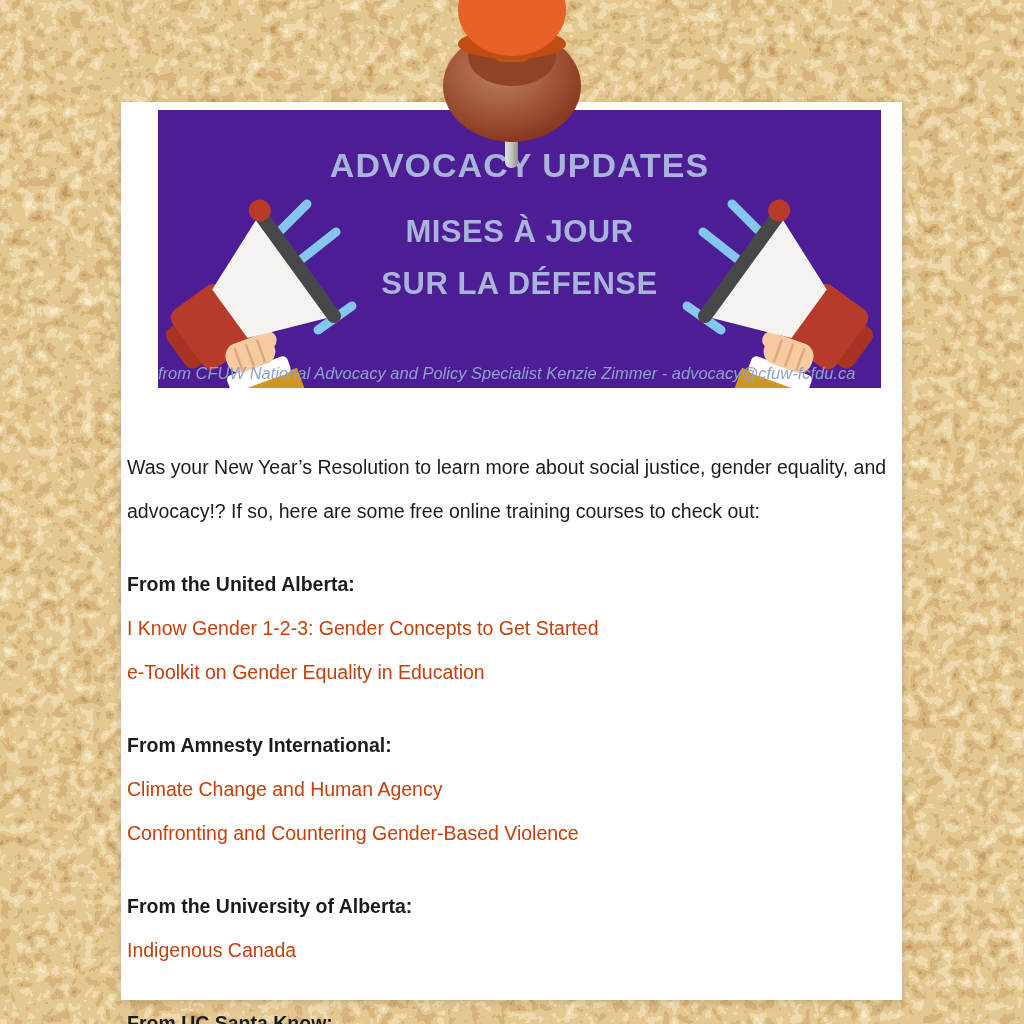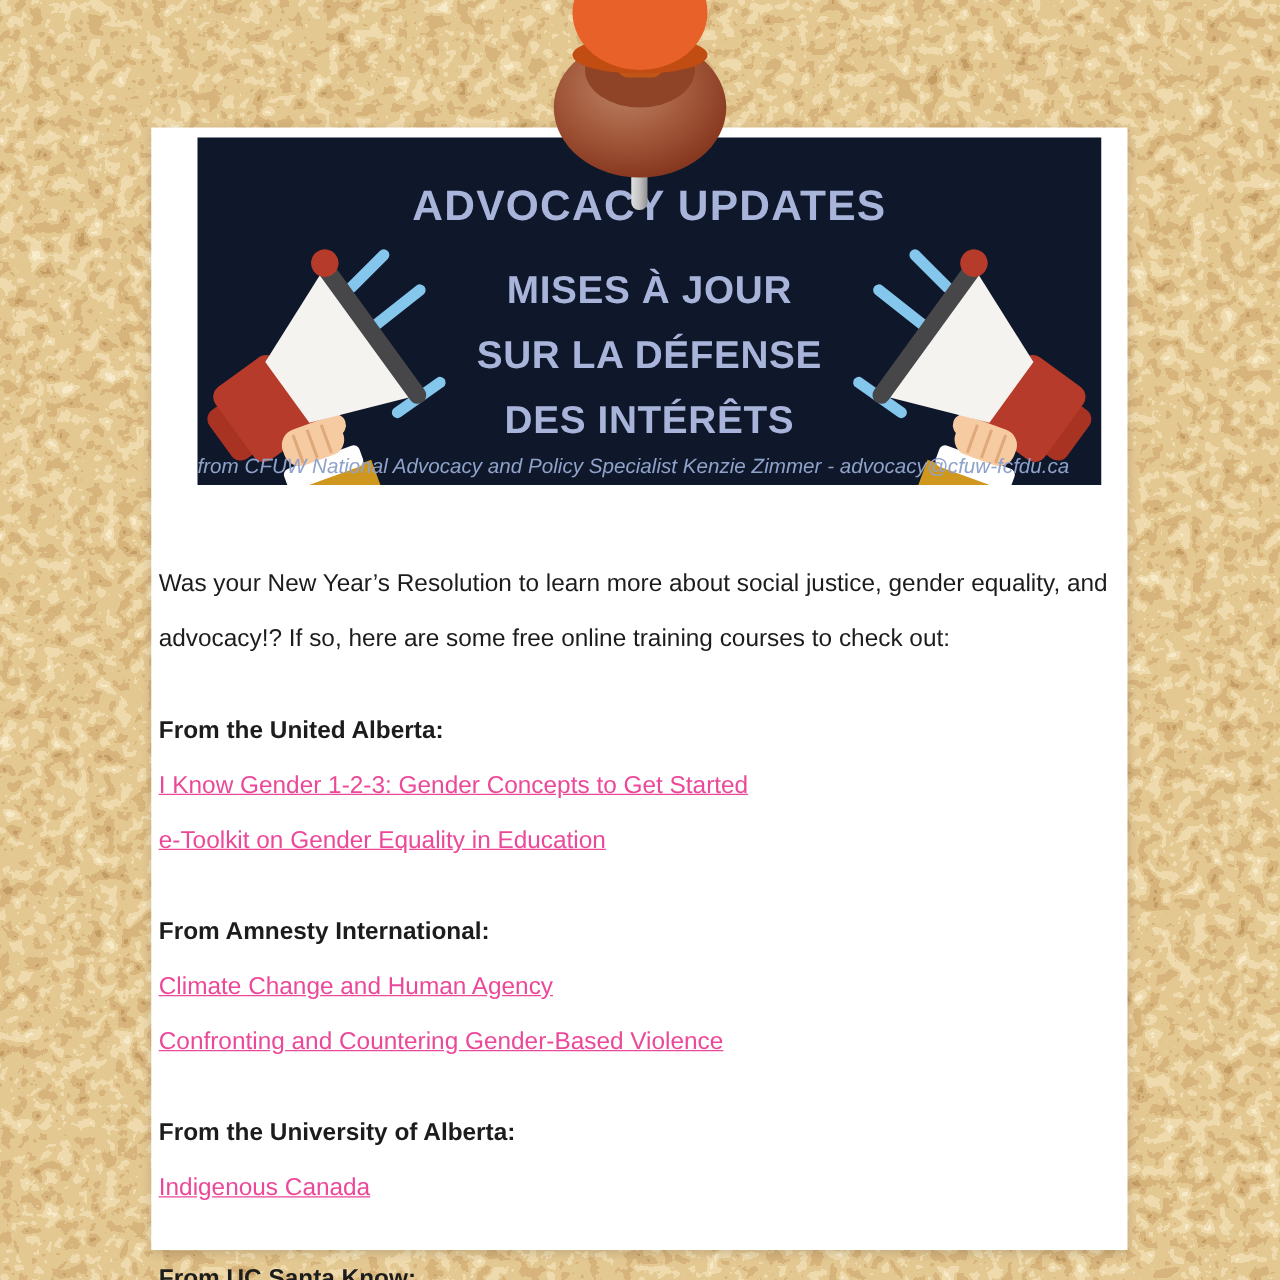--- a/index.html
+++ b/index.html
@@ -8,21 +8,21 @@
     font-family:"Liberation Sans", sans-serif;
     background:#d9a967;
   }
   .cork-layer{position:absolute;left:0;top:0;width:1024px;height:1024px;z-index:0;}
   .paper{
     position:absolute;left:121px;top:102px;width:781px;height:898px;
     background:#ffffff;z-index:2;box-shadow:0 2px 8px rgba(0,0,0,.15);
   }
   .banner{
     position:absolute;left:37px;top:8px;width:723px;height:278px;
-    background:#0f172a;overflow:hidden;
+    background:#4c1d95;overflow:hidden;
   }
   .banner-title{
     position:absolute;top:36px;left:0;width:100%;text-align:center;
     font-size:34px;font-weight:bold;letter-spacing:1px;color:#a8b4d9;
   }
   .banner-subtitle{
     position:absolute;top:96px;left:0;width:100%;text-align:center;
     font-size:31px;font-weight:bold;letter-spacing:.5px;line-height:52px;color:#a8b4d9;
   }
   .banner-caption{
@@ -34,21 +34,21 @@
   .mega-right{right:2px;transform:scaleX(-1);}
   .pushpin{position:absolute;left:442px;top:0;width:140px;height:172px;z-index:10;}
   .content{
     position:absolute;left:6px;top:324px;width:772px;
     font-size:19.5px;line-height:44px;color:#1c1c1c;margin-top:19px;
   }
   .intro{margin:0;}
   .section{margin-top:29px;}
   .section-heading{font-weight:bold;margin:0;}
   .course-link{
-    display:block;color:#ec4899;text-decoration:underline;cursor:pointer;
+    display:block;color:#c2410c;cursor:pointer;
   }
 </style>
 </head>
 <body>
 
 <svg class="cork-layer" width="1024" height="1024">
   <defs>
     <filter id="corkF" x="0%" y="0%" width="100%" height="100%">
       <feTurbulence type="fractalNoise" baseFrequency="0.085" numOctaves="3" seed="11" stitchTiles="stitch" result="n"></feTurbulence>
       <feColorMatrix in="n" type="matrix" values="0.5 0.5 0 0 0  0.5 0.5 0 0 0  0.5 0.5 0 0 0  0 0 0 0 1" result="g"></feColorMatrix>
@@ -64,21 +64,20 @@
   <rect width="1024" height="1024" filter="url(#corkF)"></rect>
 </svg>
 
 <div class="paper">
 
   <div class="banner">
     <div class="banner-title">ADVOCACY UPDATES</div>
     <div class="banner-subtitle">
       <div>MISES À JOUR</div>
       <div>SUR LA DÉFENSE</div>
-      <div>DES INTÉRÊTS</div>
     </div>
 
     <svg class="mega mega-left" viewBox="0 0 240 202">
       <g stroke="#85c6ec" stroke-width="9" fill="none" stroke-linecap="round">
         <path d="M121 36 L147 10"></path>
         <path d="M138 68 L176 38"></path>
         <path d="M136 110 L156 96"></path>
         <path d="M158 136 L192 112"></path>
       </g>
       <g transform="rotate(-36 80 110)">

